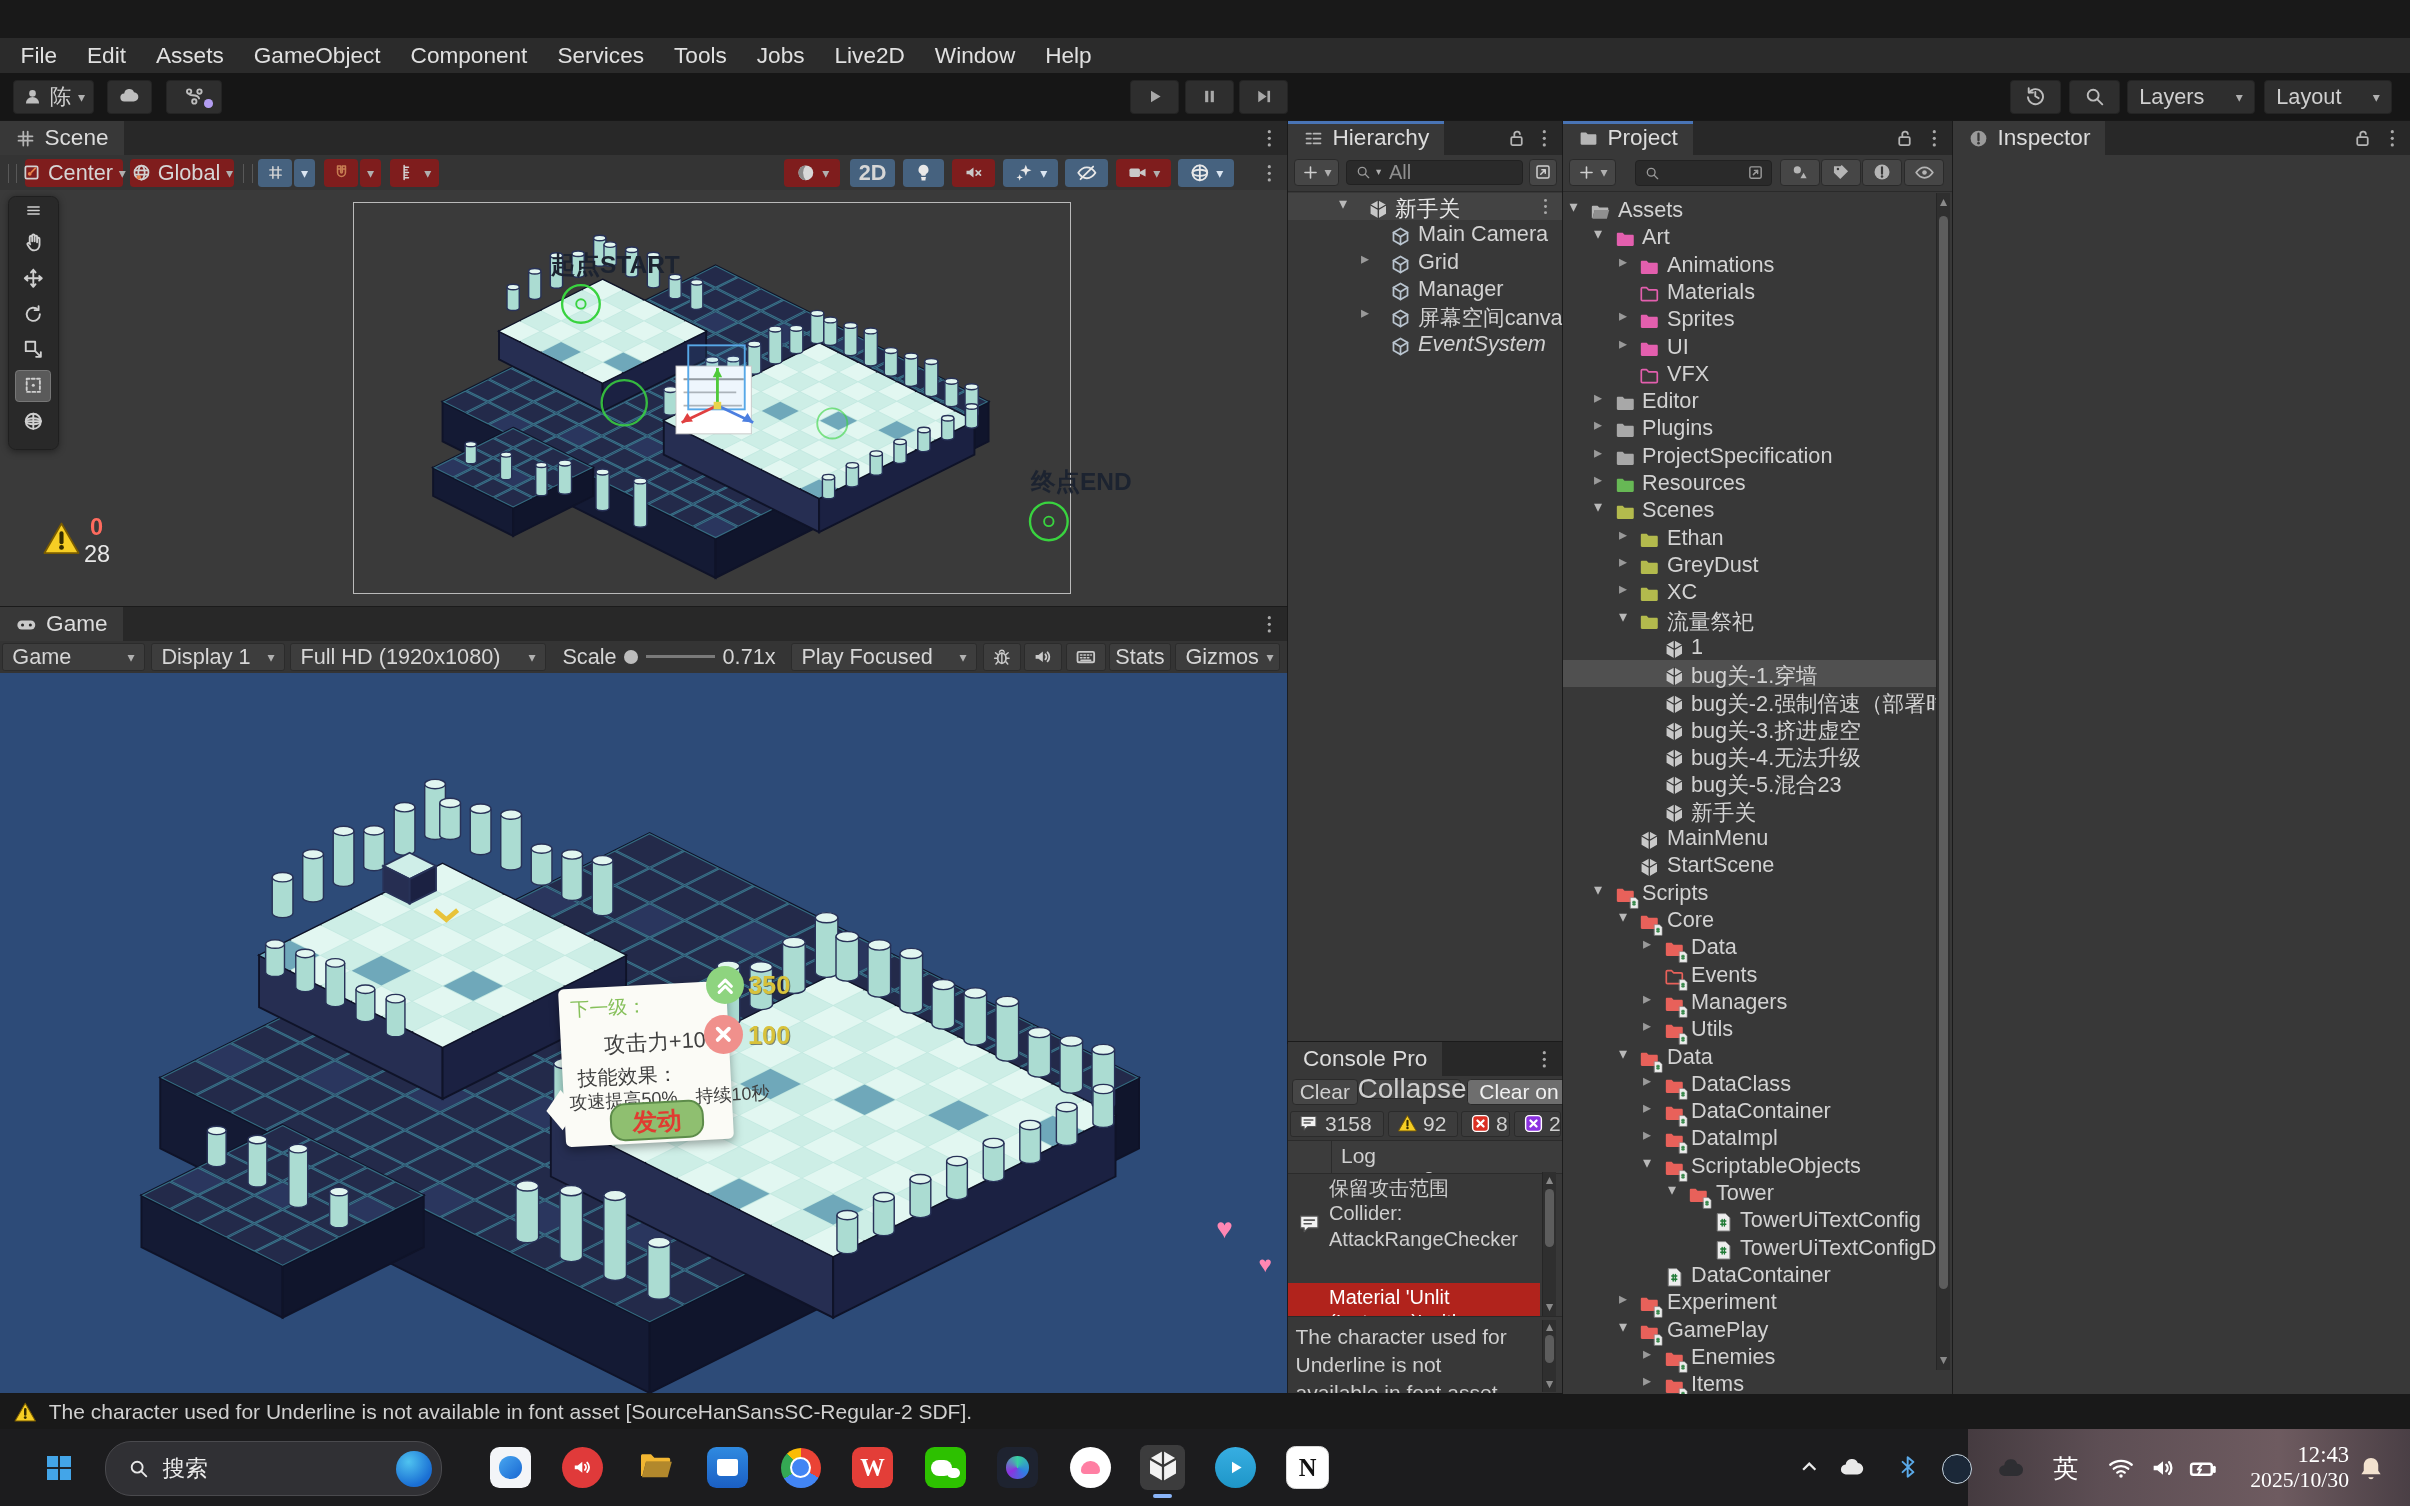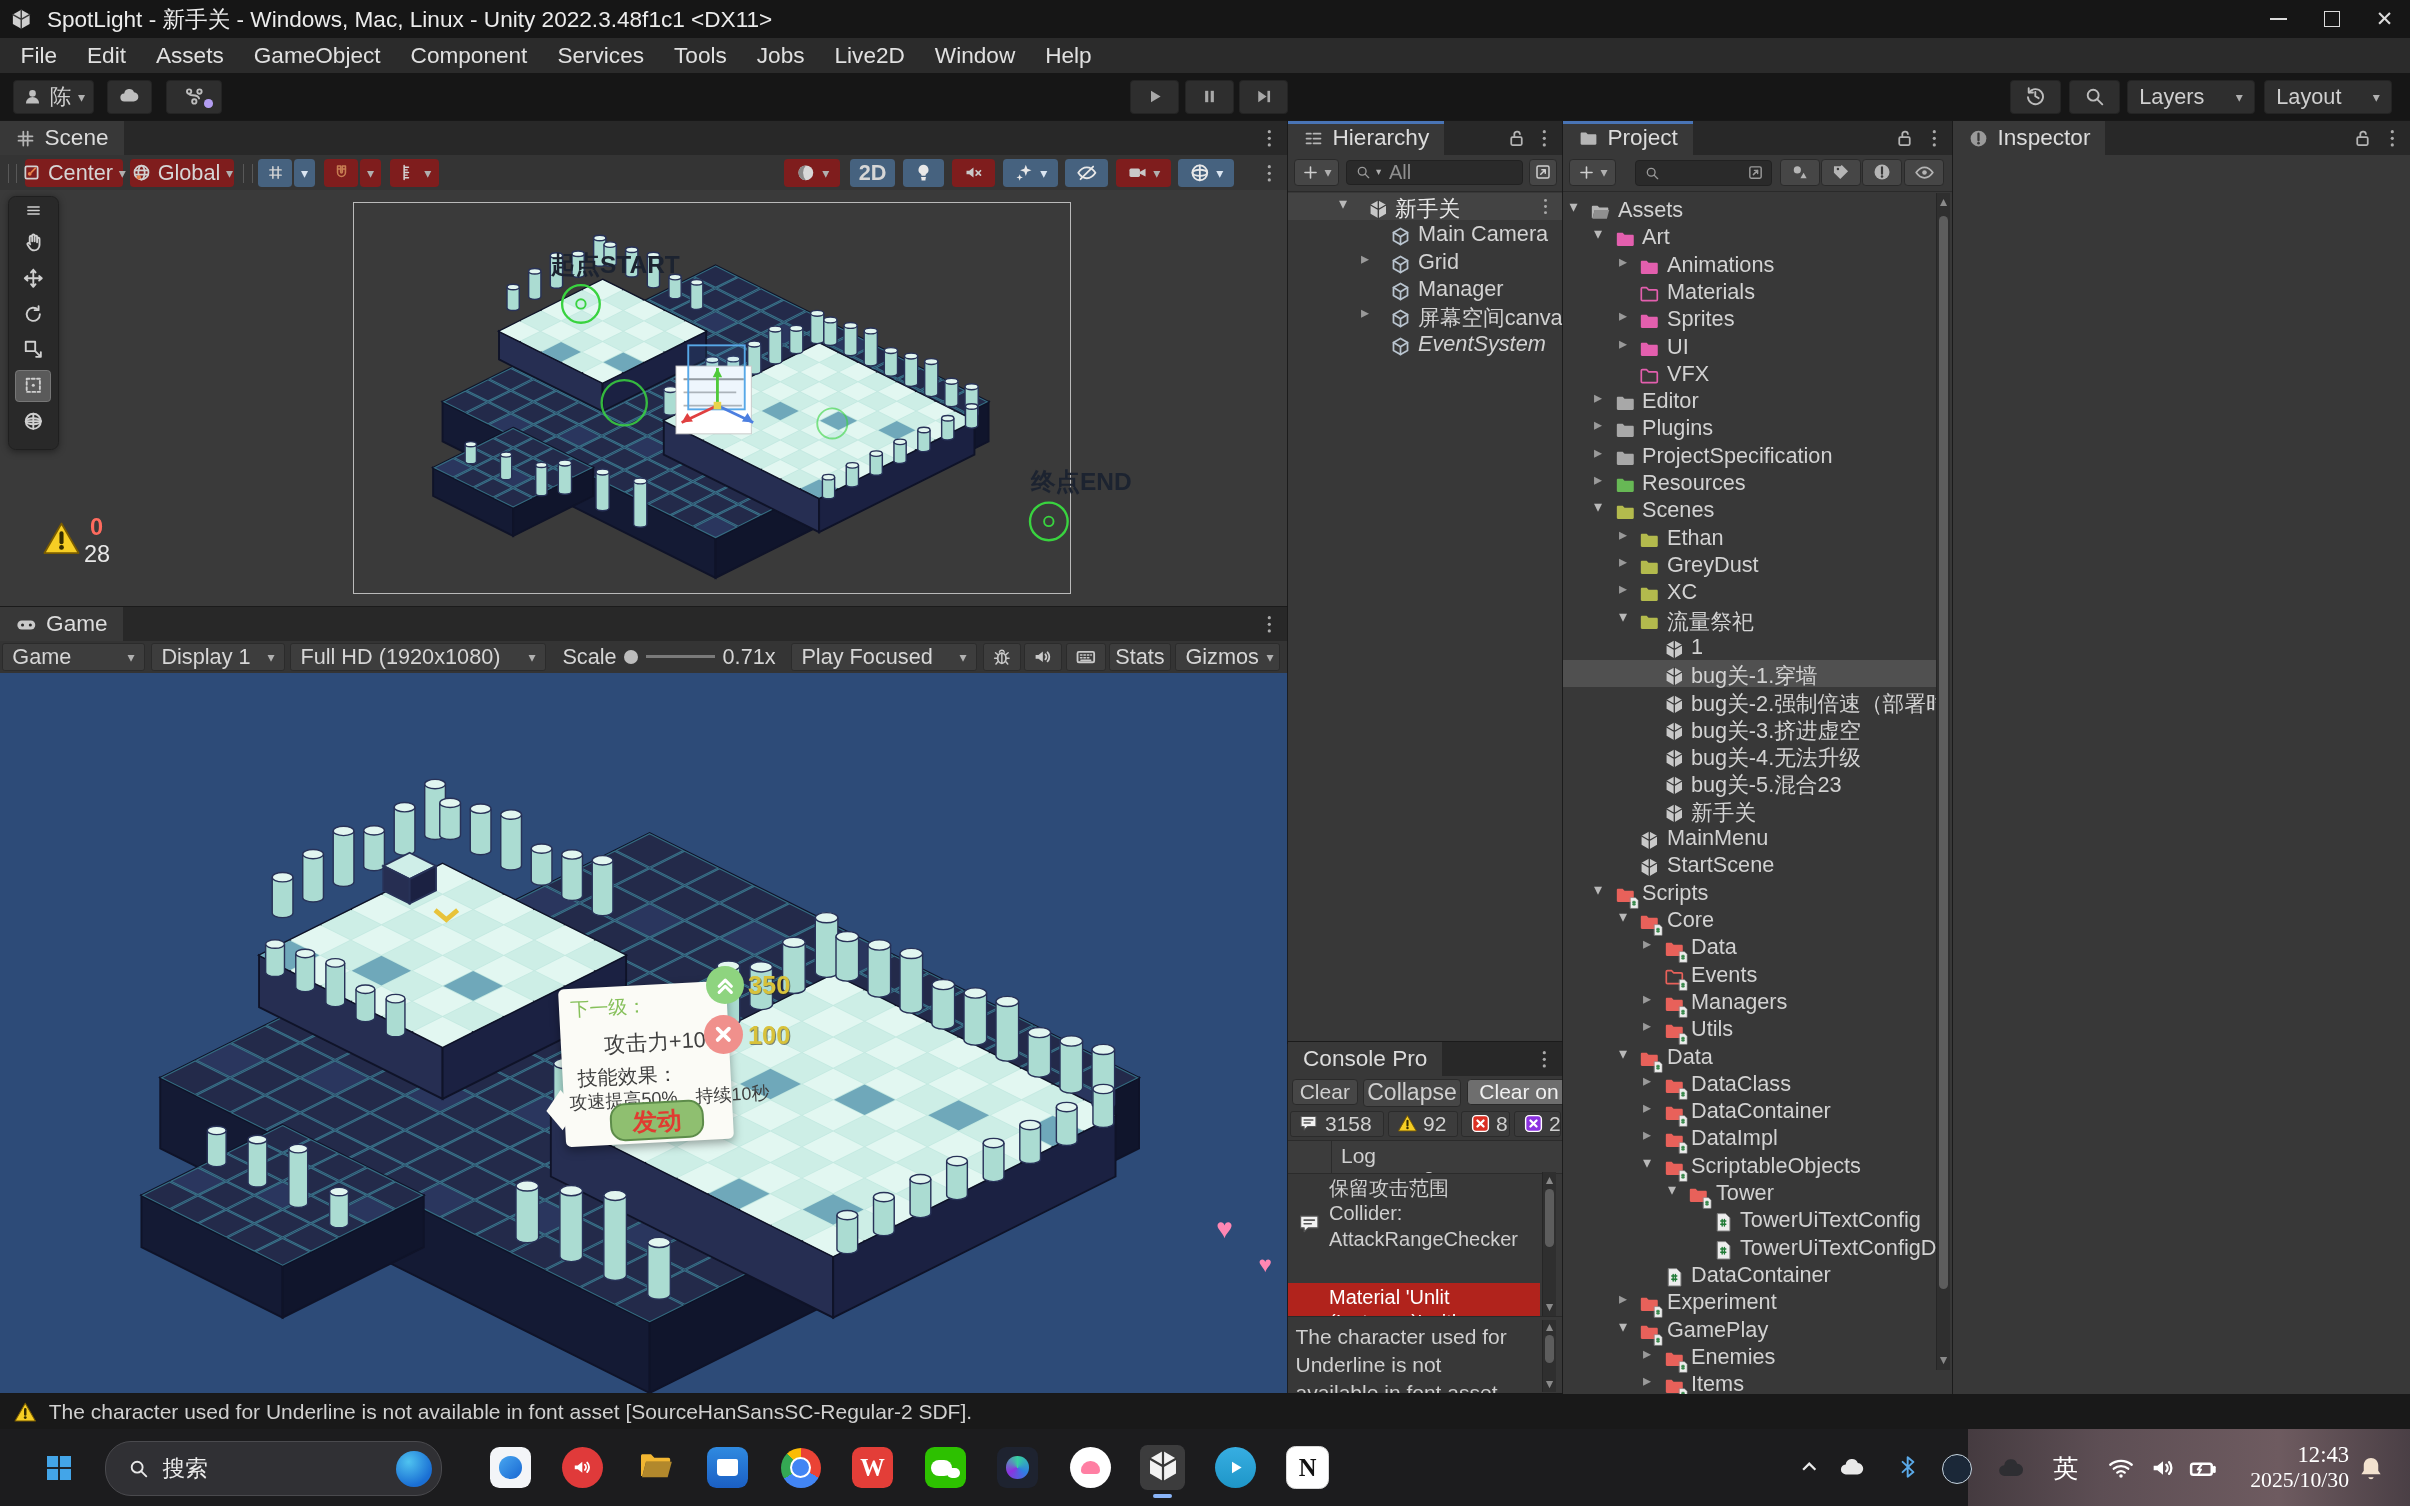--- a/index.html
+++ b/index.html
@@ -72,38 +72,20 @@
   .tray-ic{position:absolute;color:#eaeaea;}
   .clock{position:absolute;right:62px;top:13px;text-align:right;color:#fff;}
   .clock .t{font-size:22.6px;line-height:26px;}
   .clock .d{font-size:21.7px;line-height:24.5px;}
 </style>
 </head>
 <body>
 
 <div id="root">
 
-  <div class="titlebar">
-    <span class="ic" style="margin-left:9.4px;color:#cfcfcf">
-        <svg viewBox="0 0 24 24" width="24.5" height="24.5" fill="none" stroke="currentColor" stroke-width="2" stroke-linecap="round" stroke-linejoin="round">
-          <path d="M12 2.6l8.2 4.7v9.4L12 21.4l-8.2-4.7V7.3z" fill="currentColor" stroke="none"></path>
-          <path d="M12 2.6v9.6m0 0l8.2-4.8M12 12.2l-8.2-4.8M12 12.2v9.2" stroke="#383838" stroke-width="1.4" fill="none"></path>
-        </svg>
-      </span>
-    <span class="title">SpotLight - 新手关 - Windows, Mac, Linux - Unity 2022.3.48f1c1 &lt;DX11&gt;</span>
-    <div class="winbtns">
-      <span class="winbtn">
-          <span style="display:block;width:17px;height:1.9px;background:#dcdcdc"></span>
-        </span>
-      <span class="winbtn">
-          <span style="display:block;width:14px;height:14px;border:1.9px solid #dcdcdc"></span>
-        </span>
-      <span class="winbtn" style="font-size:21px">✕</span>
-    </div>
-  </div>
 
   <div class="menubar" id="menubar">
       <span class="menu-item">File</span>
       <span class="menu-item">Edit</span>
       <span class="menu-item">Assets</span>
       <span class="menu-item">GameObject</span>
       <span class="menu-item">Component</span>
       <span class="menu-item">Services</span>
       <span class="menu-item">Tools</span>
       <span class="menu-item">Jobs</span>
@@ -1459,21 +1441,21 @@
             <circle cx="12" cy="5" r="1.7" fill="currentColor" stroke="none"></circle>
             <circle cx="12" cy="12" r="1.7" fill="currentColor" stroke="none"></circle>
             <circle cx="12" cy="19" r="1.7" fill="currentColor" stroke="none"></circle>
           </svg>
         </span>
     </div>
     <div class="ab" style="left:0;top:34px;right:0;height:32px;background:#383838;border-bottom:0.9px solid #2c2c2c">
       <div class="minibtn" style="left:3.8px;top:2.8px;width:66px;height:26px;font-size:21px">
           <span>Clear</span>
         </div>
-      <div class="minibtn" style="left:75px;top:2.8px;width:98px;height:28px;font-size:23px">
+      <div class="minibtn" style="left:75px;top:2.8px;width:98px;height:20px;font-size:28px">
           <span>Collapse</span>
         </div>
       <div class="minibtn" style="left:179px;top:2.8px;width:104px;height:26px;font-size:21px;background:#6e6e6e;color:#f0f0f0;overflow:hidden">
           <span>Clear on</span>
         </div>
     </div>
     <div class="ab" style="left:0;top:66px;right:0;height:32px;background:#383838" id="console-counts">
         <div class="chip" style="left: 1.9px; width: 94px;">
           <span class="ic">
             <svg viewBox="0 0 24 24" width="21" height="21" fill="none" stroke="currentColor" stroke-width="2" stroke-linecap="round" stroke-linejoin="round">

